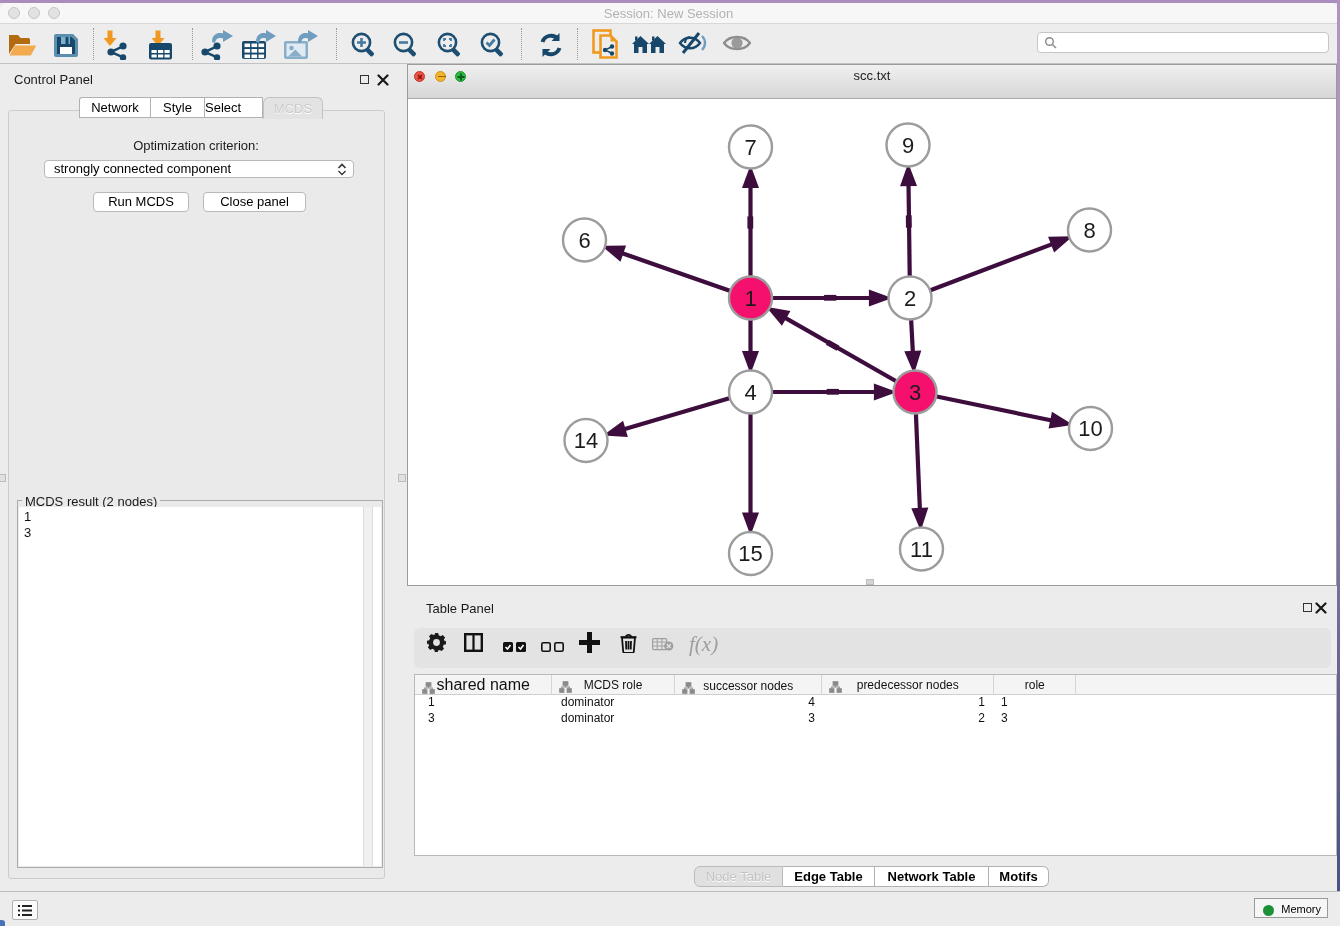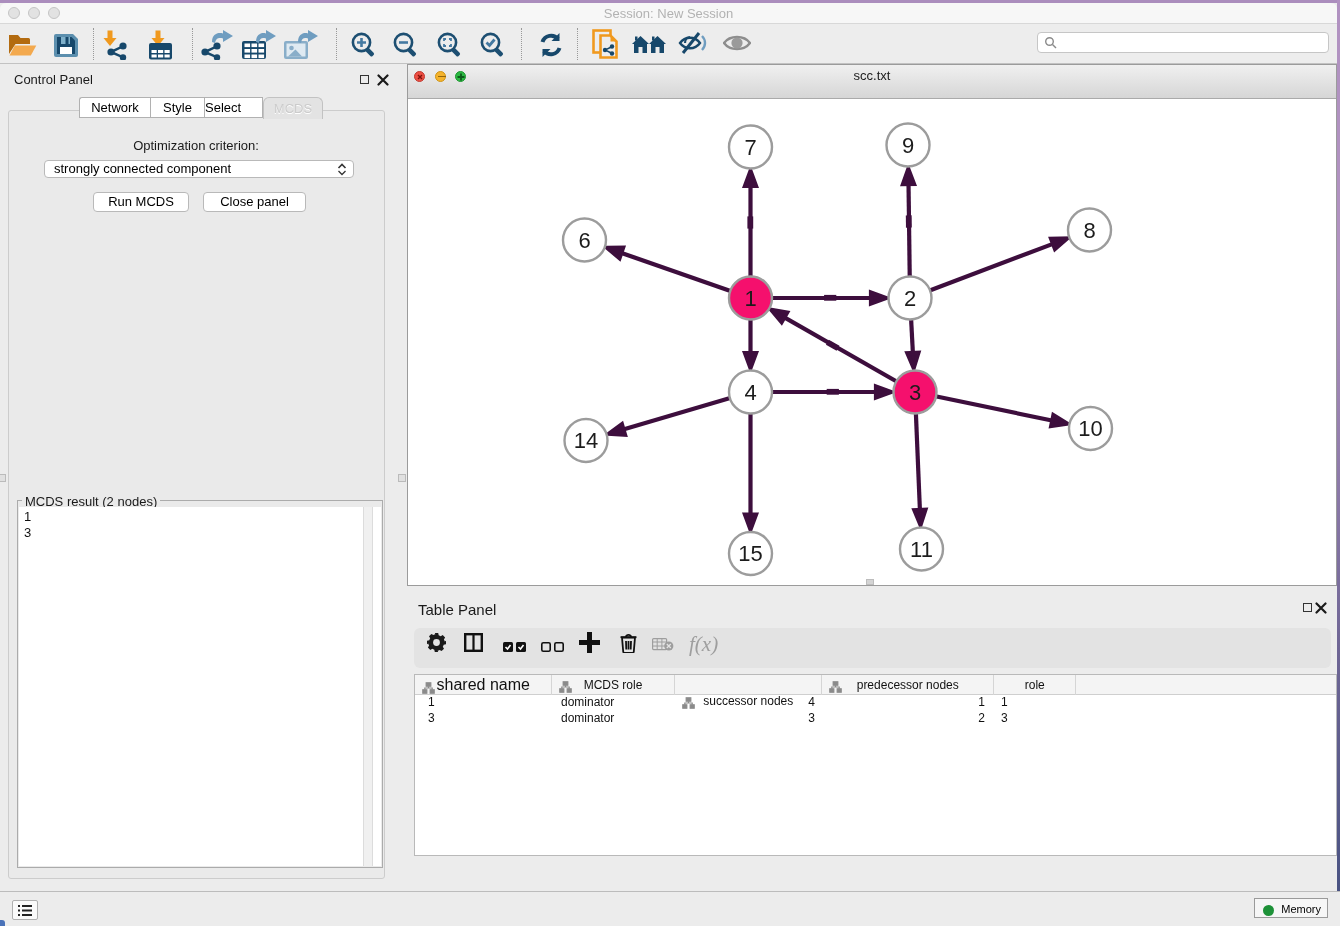--- a/index.html
+++ b/index.html
@@ -265,21 +265,21 @@
 <circle cx="342.5" cy="466.5" r="21.5" fill="#ffffff" stroke="#9c9c9c" stroke-width="2.4"></circle>
 <text x="342.5" y="474.0" text-anchor="middle" font-size="22" fill="#1c1c1c">15</text>
 <circle cx="513.5" cy="462" r="21.5" fill="#ffffff" stroke="#9c9c9c" stroke-width="2.4"></circle>
 <text x="513.5" y="469.5" text-anchor="middle" font-size="22" fill="#1c1c1c">11</text>
 </g>
   </svg>
   <div class="abs" style="left:458px;top:514px;width:8px;height:6px;background:#d4d4d4;border:1px solid #bdbdbd;"></div>
 </div>
 
 <div class="abs" style="left:406px;top:592px;width:931px;height:299px;background:#ececec;">
-  <div class="abs" style="left:12px;top:9px;font-size:15px;color:#1a1a1a;">Table Panel</div>
+  <div class="abs" style="left:20px;top:9px;font-size:13px;color:#1a1a1a;">Table Panel</div>
   <div class="abs" style="left:897px;top:11px;width:9px;height:9px;border:1.3px solid #333;"></div>
   <svg class="abs" style="left:909px;top:10px;" width="12" height="12" viewBox="0 0 12 12">
       <path d="M1.5 1.5 L10.5 10.5 M10.5 1.5 L1.5 10.5" stroke="#1a1a1a" stroke-width="2.2" stroke-linecap="round"></path>
     </svg>
   <div class="abs" style="left:8px;top:36px;width:917px;height:40px;background:#e3e3e3;border-radius:6px;">
 <div class="abs" style="left:13px;top:5px;"><svg width="19" height="19" viewBox="0 0 19 19">
           <path fill="#1a1a1a" d="M7.8 0 h3.4 l0.5 2.3 a7.3 7.3 0 0 1 2 0.9 l2-1.2 2.4 2.4 -1.2 2 a7.3 7.3 0 0 1 0.9 2 L19 7.8 v3.4 l-2.3 0.5 a7.3 7.3 0 0 1 -0.9 2 l1.2 2 -2.4 2.4 -2-1.2 a7.3 7.3 0 0 1 -2 0.9 L11.2 19 H7.8 l-0.5-2.3 a7.3 7.3 0 0 1 -2-0.9 l-2 1.2 -2.4-2.4 1.2-2 a7.3 7.3 0 0 1 -0.9-2 L0 11.2 V7.8 l2.3-0.5 a7.3 7.3 0 0 1 0.9-2 l-1.2-2 L4.4 0.9 l2 1.2 a7.3 7.3 0 0 1 2-0.9 Z"></path>
           <circle cx="9.5" cy="9.5" r="3.4" fill="#e3e3e3"></circle>
         </svg></div>
 <div class="abs" style="left:50px;top:5px;"><svg width="19" height="19" viewBox="0 0 19 19">
@@ -340,21 +340,21 @@
 <div class="abs" style="left:136.5px;top:0;width:123px;height:20px;border-right:1px solid #d5d5d5;"></div>
 <div class="abs" style="left:136.5px;top:0;width:123px;height:20px;font-size:12px;color:#111;text-align:center;line-height:20px;"><span style="position:absolute;left:7px;top:4px;"><svg width="13" height="12" viewBox="0 0 13 12">
             <g fill="none" stroke="#8a8a8a" stroke-width="1.2">
               <rect x="4.2" y="0.8" width="4.6" height="3.4" fill="#8a8a8a"></rect>
               <rect x="0.8" y="7.8" width="4" height="3.4" fill="#8a8a8a"></rect>
               <rect x="8.2" y="7.8" width="4" height="3.4" fill="#8a8a8a"></rect>
               <path d="M6.5 4.2 V6 M2.8 7.8 V6 H10.2 V7.8"></path>
             </g>
           </svg></span>MCDS role</div>
 <div class="abs" style="left:259.5px;top:0;width:147.5px;height:20px;border-right:1px solid #d5d5d5;"></div>
-<div class="abs" style="left:259.5px;top:16px;width:147.5px;height:20px;font-size:12px;color:#111;text-align:center;line-height:20px;"><span style="position:absolute;left:7px;top:4px;"><svg width="13" height="12" viewBox="0 0 13 12">
+<div class="abs" style="left:259.5px;top:1px;width:147.5px;height:20px;font-size:12px;color:#111;text-align:center;line-height:20px;"><span style="position:absolute;left:7px;top:4px;"><svg width="13" height="12" viewBox="0 0 13 12">
             <g fill="none" stroke="#8a8a8a" stroke-width="1.2">
               <rect x="4.2" y="0.8" width="4.6" height="3.4" fill="#8a8a8a"></rect>
               <rect x="0.8" y="7.8" width="4" height="3.4" fill="#8a8a8a"></rect>
               <rect x="8.2" y="7.8" width="4" height="3.4" fill="#8a8a8a"></rect>
               <path d="M6.5 4.2 V6 M2.8 7.8 V6 H10.2 V7.8"></path>
             </g>
           </svg></span>successor nodes</div>
 <div class="abs" style="left:407px;top:0;width:171.5px;height:20px;border-right:1px solid #d5d5d5;"></div>
 <div class="abs" style="left:407px;top:0;width:171.5px;height:20px;font-size:12px;color:#111;text-align:center;line-height:20px;"><span style="position:absolute;left:7px;top:4px;"><svg width="13" height="12" viewBox="0 0 13 12">
             <g fill="none" stroke="#8a8a8a" stroke-width="1.2">
@@ -374,20 +374,26 @@
         <span class="abs" style="left:586px;">1</span>
     </div>
     <div class="abs" style="left:0;top:36px;width:921px;height:16px;font-size:12px;color:#111;">
       <span class="abs" style="left:13px;">3</span>
         <span class="abs" style="left:146px;">dominator</span>
         <span class="abs" style="left:330px;width:70px;text-align:right;">3</span>
         <span class="abs" style="left:500px;width:70px;text-align:right;">2</span>
         <span class="abs" style="left:586px;">3</span>
     </div>
   </div>
+  <div class="abs" style="left:288px;top:274px;height:21px;display:flex;font-size:13px;">
+    <div style="width:89px;background:#e0e0e0;border:1px solid #bbb;border-radius:6px 0 0 6px;text-align:center;line-height:20px;color:#c3c3c3;text-shadow:0 1px 0 #fff;">Node Table</div>
+    <div style="width:92px;background:#fff;border:1px solid #b1b1b1;border-left:none;text-align:center;line-height:20px;font-weight:bold;">Edge Table</div>
+    <div style="width:114px;background:#fff;border:1px solid #b1b1b1;border-left:none;text-align:center;line-height:20px;font-weight:bold;">Network Table</div>
+    <div style="width:60px;background:#fff;border:1px solid #b1b1b1;border-left:none;border-radius:0 6px 6px 0;text-align:center;line-height:20px;font-weight:bold;">Motifs</div>
+  </div>
 </div>
 
 <div class="abs" style="left:0;top:891px;width:1340px;height:35px;background:#ececec;border-top:1px solid #bcbcbc;">
   <div class="abs" style="left:12px;top:8px;width:26px;height:20px;background:#fafafa;border:1px solid #b0b0b0;border-radius:2px;">
     <svg style="position:absolute;left:5px;top:4px;" width="14" height="11" viewBox="0 0 14 11">
         <g fill="#222">
           <rect x="0" y="0" width="2" height="2"></rect>
           <rect x="4" y="0" width="10" height="2"></rect>
           <rect x="0" y="4.5" width="2" height="2"></rect>
           <rect x="4" y="4.5" width="10" height="2"></rect>

